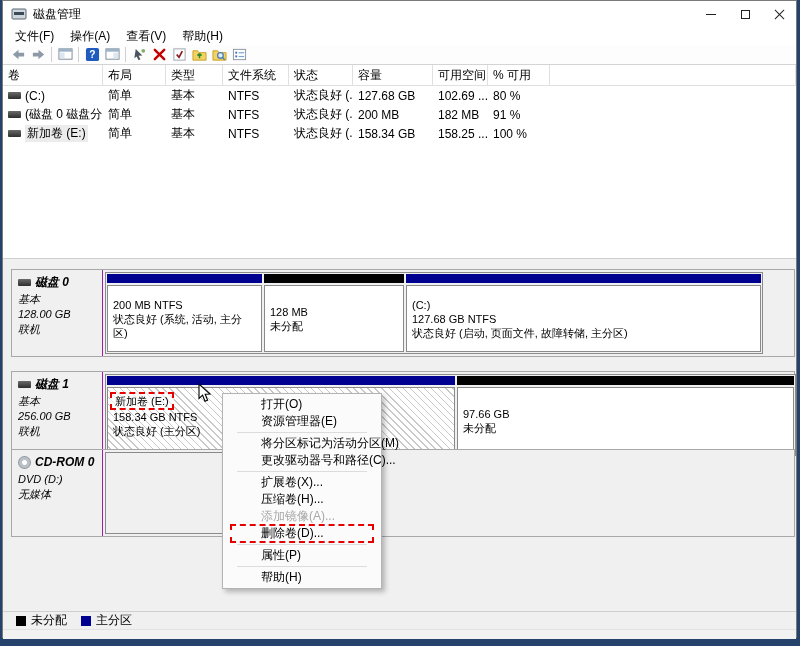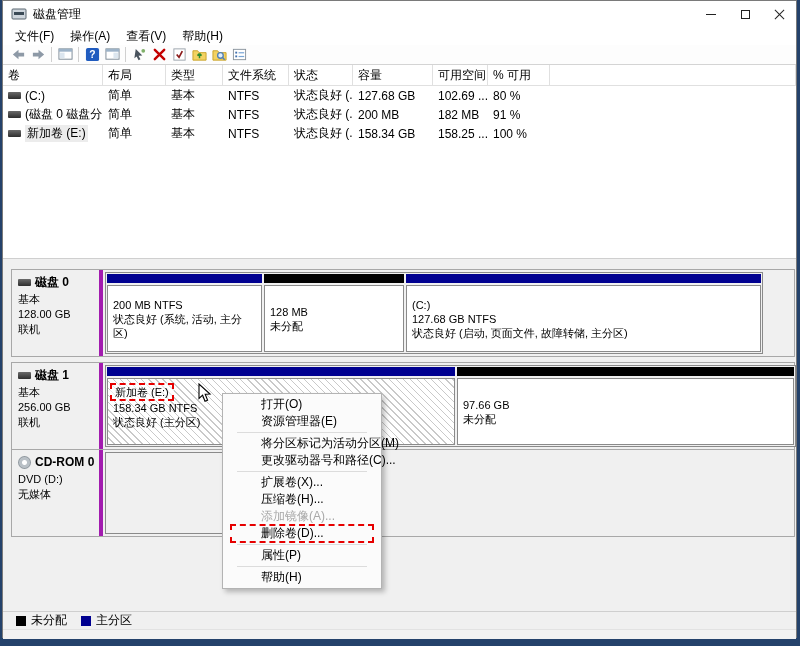--- a/index.html
+++ b/index.html
@@ -42,21 +42,21 @@
   .vt-row { display:flex; height:19px; align-items:center; }
   .vt-row .c { padding-left:5px; overflow:hidden; white-space:nowrap; }
   .c0{width:100px;} .c1{width:63px;} .c2{width:57px;} .c3{width:66px;}
   .c4{width:64px;} .c5{width:80px;} .c6{width:55px;} .c7{width:62px;} .cfill{flex:1; border-right:none;}
   .vt-row .c0 { display:flex; align-items:center; gap:4px; }
   .drive-ico { width:13px; height:7px; border-radius:1px; background:linear-gradient(#6a6a6a,#2e2e2e); flex:none; }
   .sel-name { background:#ececec; padding:0 2px; }
   
   #disk-pane { position:absolute; left:0; top:258px; width:100%; height:352px; background:#f0f0f0; }
   .disk-row { position:absolute; left:8px; width:784px; height:88px; border:1px solid #a8a8a8; background:#f0f0f0; display:flex; }
-  .disk-label { width:91px; border-right:4px solid #a21caf; padding:5px 4px 0 6px; font-size:11px; line-height:15px; }
+  .disk-label { width:91px; border-right:1px solid #a21caf; padding:5px 4px 0 6px; font-size:11px; line-height:15px;font-style:italic; }
   .disk-label .dname { display:flex; align-items:center; gap:4px; font-weight:bold; font-size:12px; margin-bottom:2px; }
   .cd-ico { width:13px; height:13px; border-radius:50%; background:radial-gradient(circle at 50% 50%, #fff 0 2px, #b9c0c6 3px 5px, #8f979e 6px); flex:none; }
   .disk-graph { position:relative; flex:1; }
   .part-group { position:absolute; top:2px; bottom:2px; left:2px; border:1px solid #8a8a8a; padding:1px; background:#f0f0f0; }
   .part { position:absolute; top:1px; bottom:1px; display:flex; flex-direction:column; }
   .part-bar { height:9px; margin-bottom:2px; }
   .part-body { flex:1; border:1px solid #8a8a8a; background:#fff; font-size:11px; line-height:14px; padding:2px 5px; display:flex; flex-direction:column; justify-content:center; }
   .part-body.hatched { background:repeating-linear-gradient(45deg,#ffffff 0 4px,#c9c9c9 4px 5px); }
   .vol-label-box { display:inline-block; border:2px dashed #e60000; padding:0 3px; margin-left:-3px; background:rgba(255,255,255,.6); width:fit-content; }
   
@@ -265,21 +265,21 @@
             <div class="part-body">
               <div>(C:)</div>
               <div>127.68 GB NTFS</div>
               <div>状态良好 (启动, 页面文件, 故障转储, 主分区)</div>
             </div>
           </div>
         </div>
       </div>
     </div>
 
-    <div class="disk-row" style="top:103px;">
+    <div class="disk-row" style="top:112px;">
       <div class="disk-label">
         <div class="dname">
             <span class="drive-ico"></span>
             <span>磁盘 1</span>
           </div>
         <div>基本</div>
         <div>256.00 GB</div>
         <div>联机</div>
       </div>
       <div class="disk-graph">

